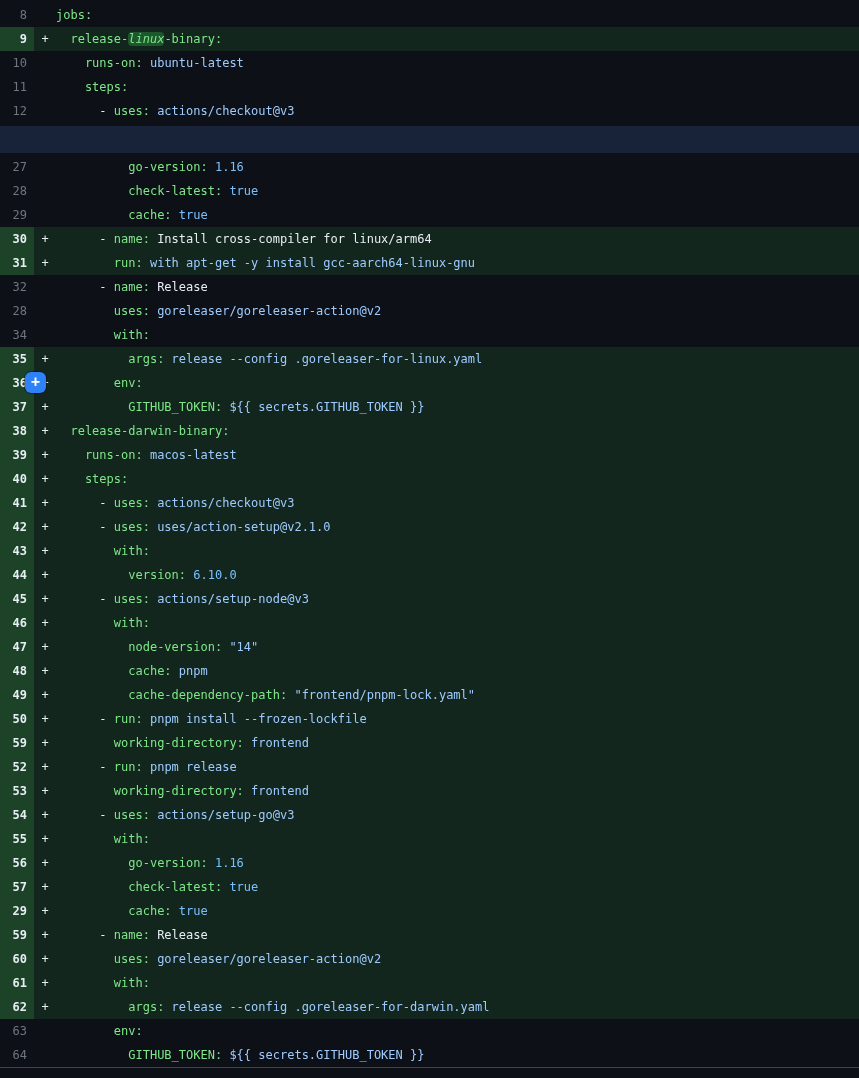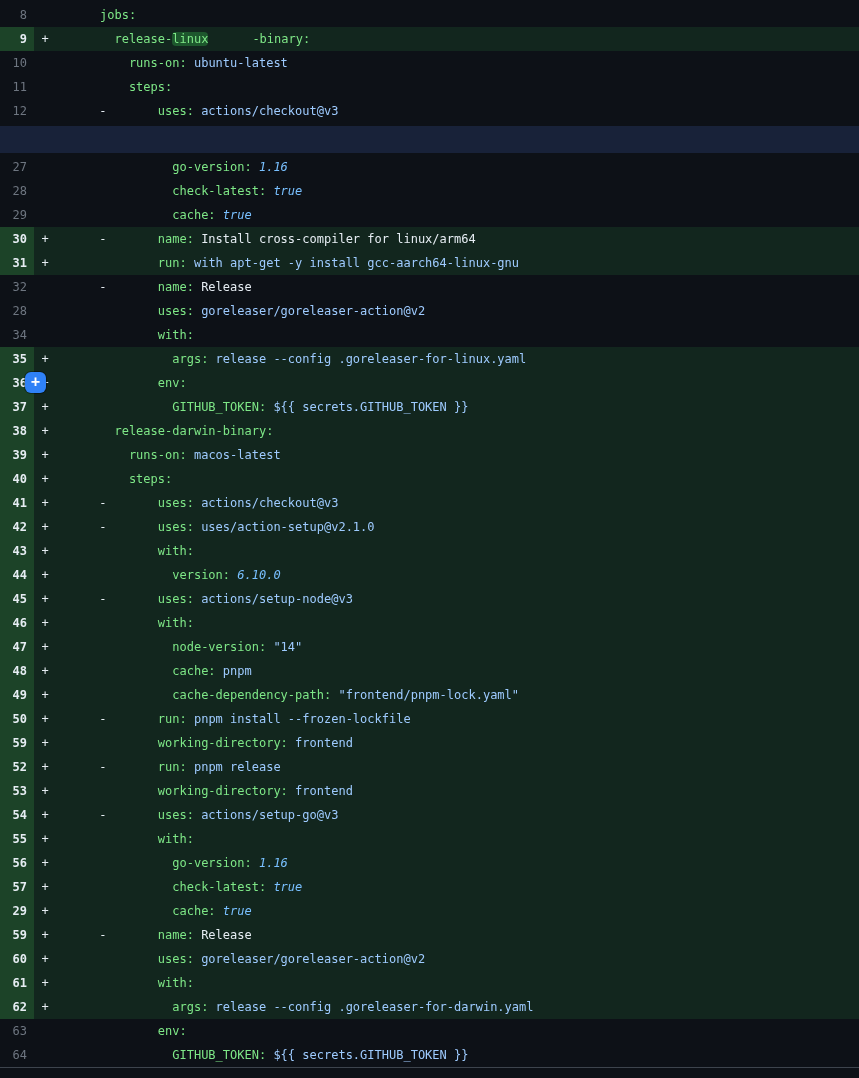--- a/index.html
+++ b/index.html
@@ -15,25 +15,25 @@
   .num{
     width:34px;box-sizing:border-box;text-align:right;padding-right:7px;
     color:var(--num-context);flex:0 0 auto;user-select:none;cursor:pointer;
   }
   .marker{
     width:22px;flex:0 0 auto;text-align:center;color:var(--plain);
   }
   .code{flex:1 1 auto;white-space:pre;color:var(--plain);}
   .row.added .num{background:var(--added-gutter-bg);color:var(--num-added);font-weight:600;}
   .row.added .marker,.row.added .code{background:var(--added-code-bg);}
-  .seg-key{color:var(--key);margin-left:44px;}
+  .seg-key{color:var(--key);}
   .seg-str{color:var(--str);text-align:center;}
-  .seg-const{color:var(--const);font-style:italic;}
+  .seg-const{color:var(--const);}
   .seg-plain{color:var(--plain);}
-  .seg-keyhl{color:var(--key);background:var(--word-hl);border-radius:4px;}
+  .seg-keyhl{color:var(--key);background:var(--word-hl);border-radius:4px;font-style:italic;}
   .expand-band{height:27px;background:var(--band-bg);cursor:pointer;}
   .band-gap-top{height:3px;background:var(--page-bg);}
   .band-gap-bottom{height:2px;background:var(--page-bg);}
   .bottom-filler{height:10px;background:var(--page-bg);border-top:1px solid var(--bottom-border);}
   .add-comment-btn{
     position:absolute;left:25px;top:1px;width:21px;height:21px;
     background:var(--plus-btn);color:var(--plus-glyph);
     border:none;border-radius:6px;font-family:inherit;
     font-size:15px;font-weight:bold;line-height:21px;text-align:center;
     padding:0;cursor:pointer;z-index:3;box-shadow:0 0 0 1px rgba(0,0,0,.35);

